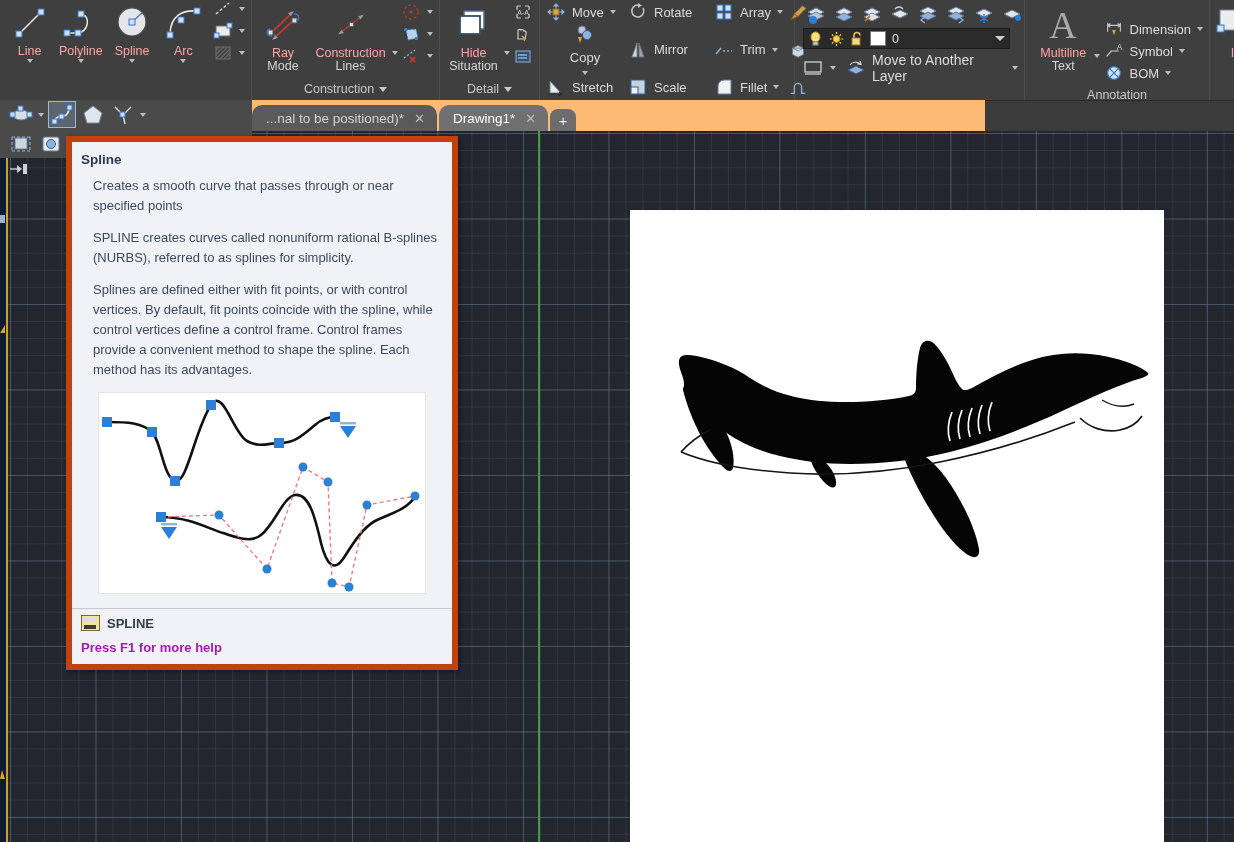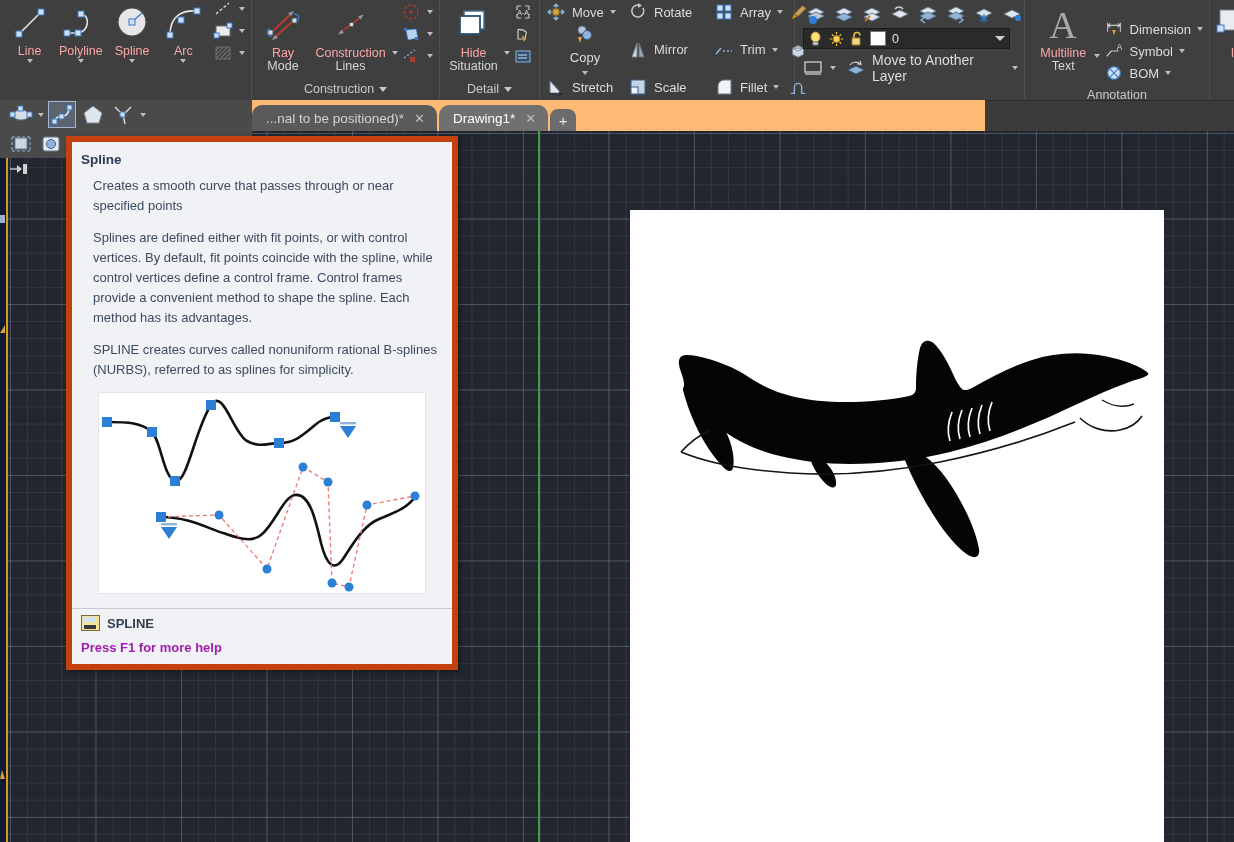--- a/index.html
+++ b/index.html
@@ -846,22 +846,22 @@
 
         <ellipse cx="458" cy="57" rx="4" ry="3" fill="#ffffff"></ellipse>
       </svg>
     </div>
   </div>
 
   <div class="tooltip">
     <div class="tt-body">
       <div class="tt-title">Spline</div>
       <p class="tt-p">Creates a smooth curve that passes through or near specified points</p>
+      <p class="tt-p">SPLINE creates curves called nonuniform rational B-splines (NURBS), referred to as splines for simplicity.</p>
       <p class="tt-p">Splines are defined either with fit points, or with control vertices. By default, fit points coincide with the spline, while control vertices define a control frame. Control frames provide a convenient method to shape the spline. Each method has its advantages.</p>
-      <p class="tt-p">SPLINE creates curves called nonuniform rational B-splines (NURBS), referred to as splines for simplicity.</p>
 
       <svg class="tt-img" viewBox="0 0 326 200">
         <rect x="0" y="0" width="326" height="200" fill="#ffffff"></rect>
 
         <path d="M8,29 C30,29 42,30 52,38 C62,46 64,84 76,88 C88,92 96,36 112,12
                  C124,-6 134,40 148,48 C160,55 170,50 180,50 C196,50 204,42 216,32 C224,25 230,24 236,24" fill="none" stroke="#111111" stroke-width="2.6"></path>
         <g fill="#2b7fd4">
           <rect x="3" y="24" width="10" height="10"></rect>
           <rect x="48" y="34" width="10" height="10"></rect>
           <rect x="71" y="83" width="10" height="10"></rect>

